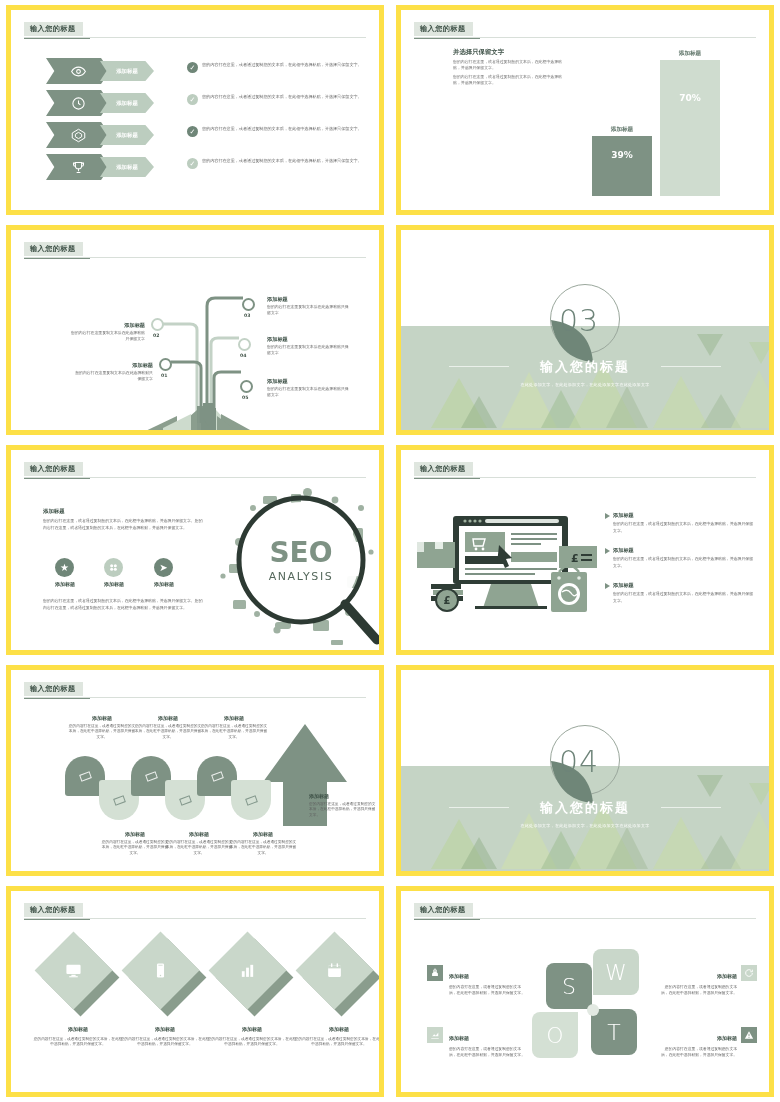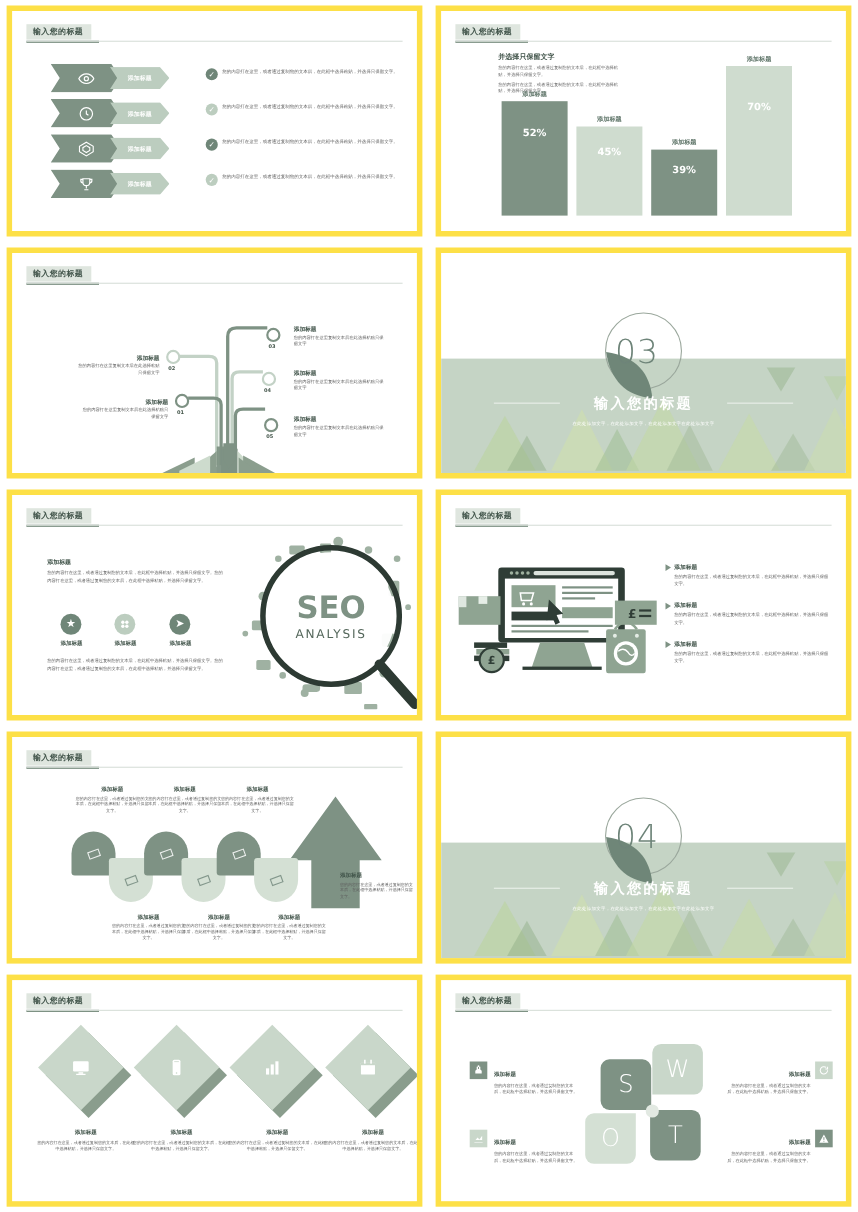--- a/index.html
+++ b/index.html
@@ -268,29 +268,21 @@
         <div class="hrule"></div>
 
         <div class="ch-head">
           <h4>并选择只保留文字</h4>
           <p>您的内容打在这里，或者通过复制您的文本后，在此框中选择粘贴，并选择只保留文字。</p>
           <p>您的内容打在这里，或者通过复制您的文本后，在此框中选择粘贴，并选择只保留文字。</p>
         </div>
 
         <div class="chart">
 
-          <div class="bar" style="left:55px;width:60px;height:104px;background:#7e9284;">
-            <div class="barlabel">添加标题</div>
-            <div class="barval">52%</div>
-          </div>
-
-          <div class="bar" style="left:123px;width:60px;height:81px;background:#cfdccf;">
-            <div class="barlabel">添加标题</div>
-            <div class="barval">45%</div>
-          </div>
+
 
           <div class="bar" style="left:191px;width:60px;height:60px;background:#7e9284;">
             <div class="barlabel">添加标题</div>
             <div class="barval">39%</div>
           </div>
 
           <div class="bar" style="left:259px;width:60px;height:136px;background:#cfdccf;">
             <div class="barlabel">添加标题</div>
             <div class="barval">70%</div>
           </div>

